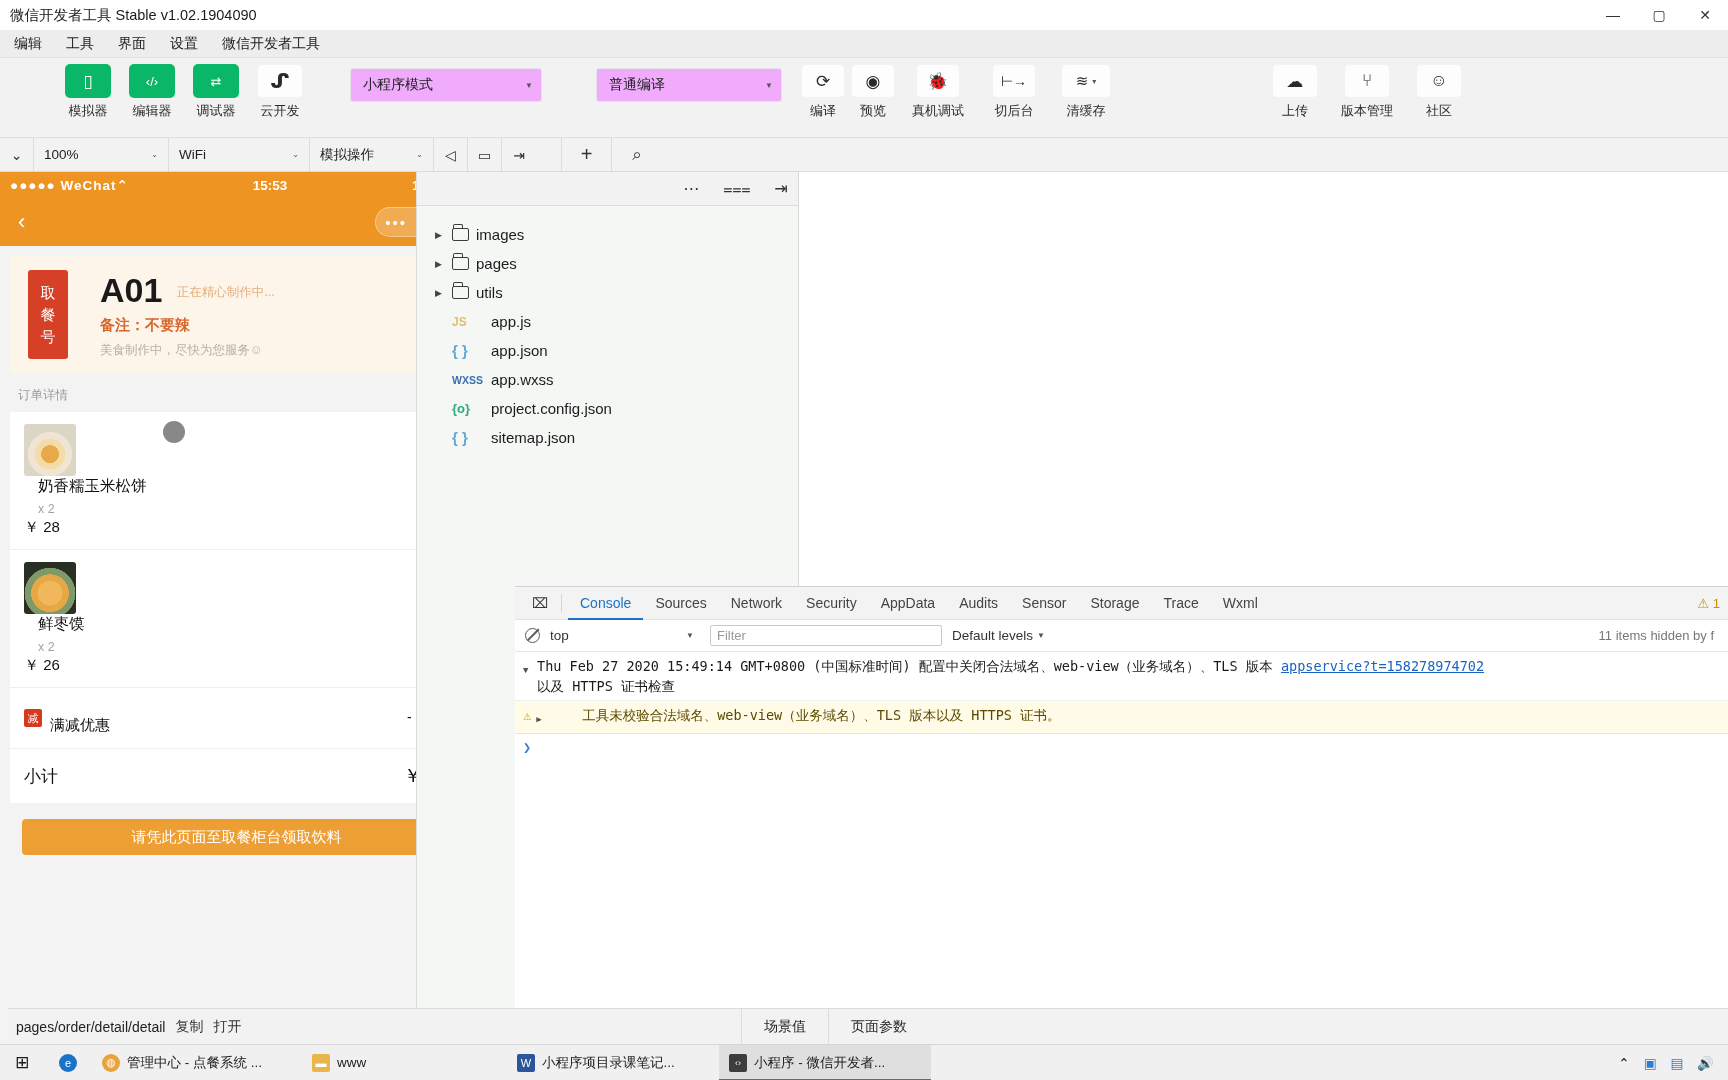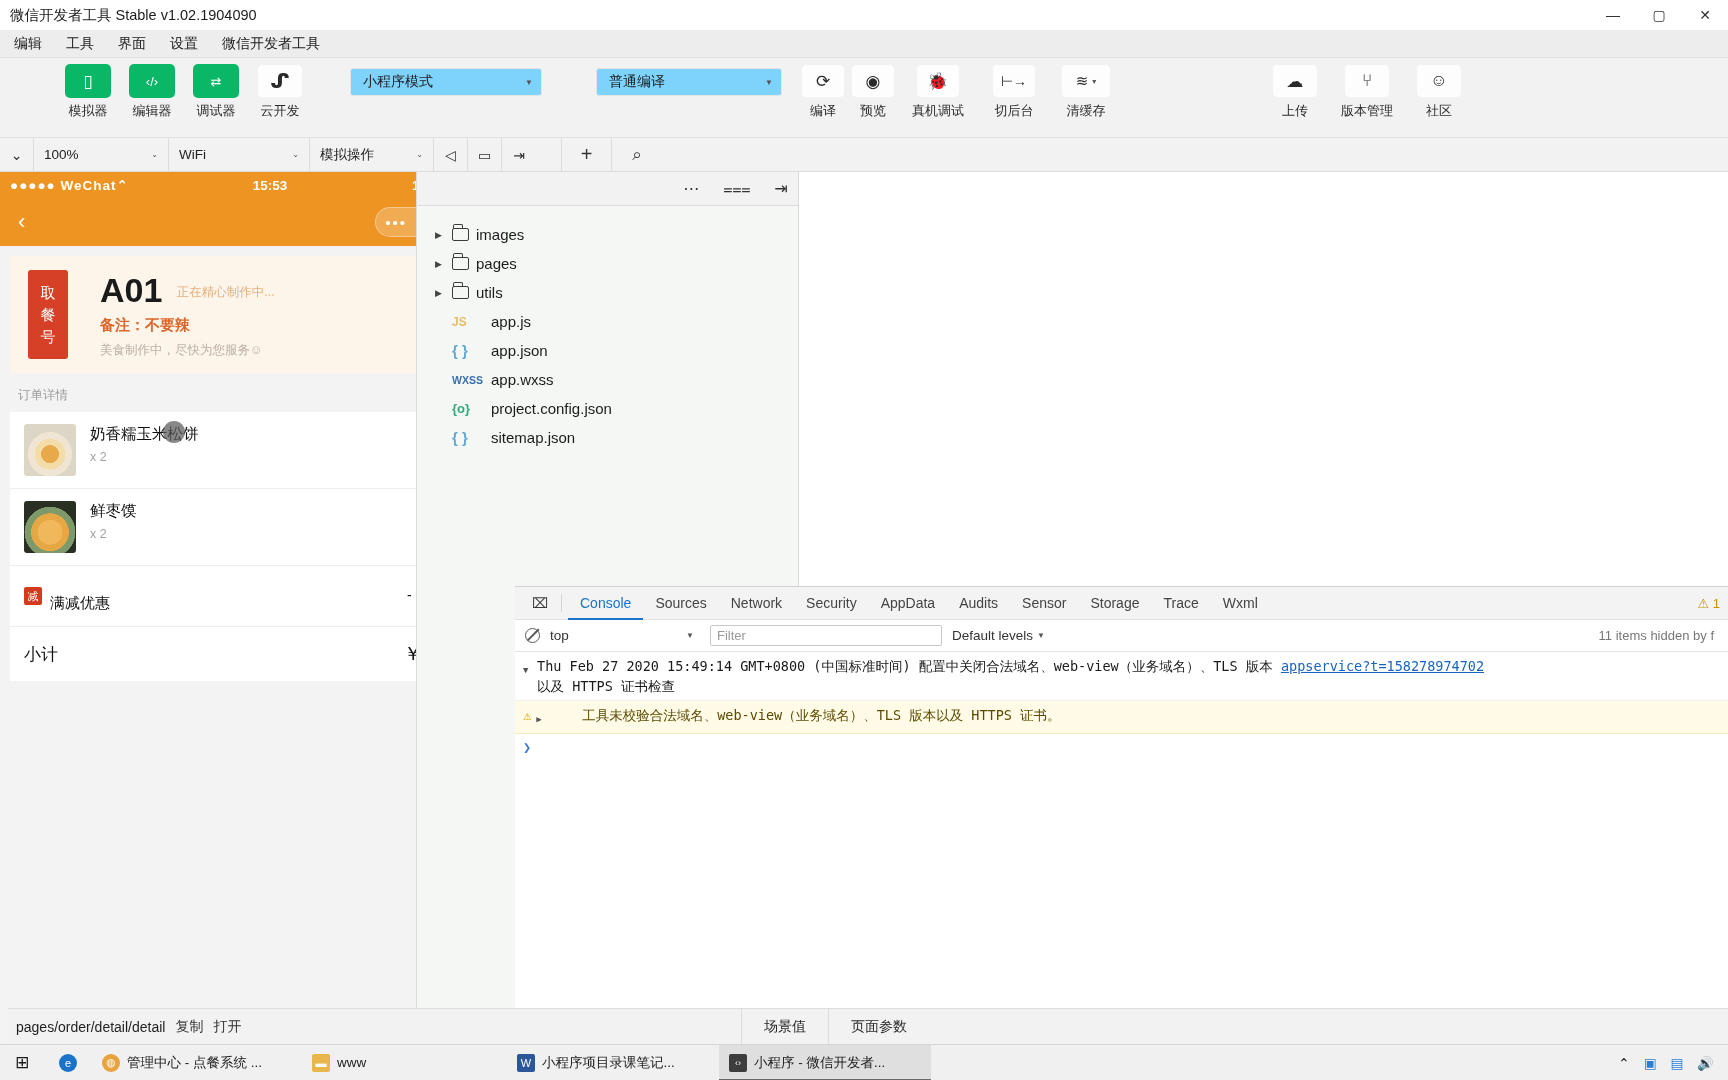--- a/index.html
+++ b/index.html
@@ -22,21 +22,21 @@
   .toolbar { height:80px; background:#f2f2f2; display:flex; align-items:flex-start;
     border-bottom:1px solid #e0e0e0; position:relative; padding-top:6px; }
   .tb-group { display:flex; align-items:flex-start; }
   .tbitem { width:64px; display:flex; flex-direction:column; align-items:center; gap:4px; }
   .tbicon { width:46px; height:34px; border-radius:5px; display:flex; align-items:center;
     justify-content:center; font-size:17px; }
   .tbicon.green { background:#0ab766; color:#fff; }
   .tbicon.plain { background:#fdfdfd; color:#2a2a2a; border:1px solid #f2f2f2; }
   .tblabel { font-size:13px; color:#2b2b2b; }
 
-  .select { height:28px; background:#7dd3fc; border:1px solid #e4e4e4; border-radius:3px;
+  .select { height:34px; background:#f0abfc; border:1px solid #e4e4e4; border-radius:3px;
     display:flex; align-items:center; justify-content:space-between; padding:0 8px 0 12px;
     font-size:14px; color:#222; }
   .caret { font-size:8px; color:#555; }
 
   
   .simbar { height:34px; background:#f2f2f2; display:flex; align-items:stretch;
     border-bottom:1px solid #dcdcdc; font-size:13.5px; }
   .simcell { display:flex; align-items:center; justify-content:space-between;
     border-right:1px solid #dcdcdc; padding:0 10px; color:#222; }
   .simcell.ic { justify-content:center; width:34px; color:#333; font-size:14px; }
@@ -72,21 +72,21 @@
     display:flex; flex-direction:column; align-items:center; justify-content:center;
     font-size:15px; line-height:22px; padding:8px 0; }
   .ordermain { flex:1; padding-left:32px; }
   .orderno { font-size:34px; font-weight:600; color:#1a1a1a; line-height:40px; }
   .ordermaking { font-size:12.5px; color:#e4b07e; margin-left:10px; vertical-align:6px; }
   .orderremark { font-size:15px; color:#d8662a; font-weight:bold; margin-top:6px; }
   .ordertip { font-size:12.5px; color:#b9b0a6; margin-top:7px; }
 
   .sectitle { font-size:12.5px; color:#9b9b9b; padding:14px 0 8px 18px; }
   .whitebox { background:#fff; margin:0 10px; }
-  .goodsrow { display:flex; align-items:flex-start; padding:12px 14px; border-top:1px solid #eee; }
+  .goodsrow { display:flex; align-items:flex-start; padding:12px 14px; border-top:1px solid #eee;flex-direction:column; }
   .goodsrow:first-child { border-top:none; }
   .thumb { width:52px; height:52px; border-radius:3px; flex:none; }
   .thumb.pancake { background:
       radial-gradient(circle at 50% 58%, #e8a94a 0 22%, #f3dca8 23% 38%, #efe5d2 39% 55%, #dcd6c6 56% 100%),
       #cfc8b8; }
   .thumb.bun { background:
       radial-gradient(circle at 50% 60%, #f0b85a 0 30%, #e6a844 31% 46%, #7f9a6a 47% 62%, #2a2f24 63% 100%),
       #2f3428; }
   .goodsinfo { flex:1; padding-left:14px; }
   .goodsname { font-size:15.5px; color:#111; }
@@ -373,20 +373,21 @@
           <div class="dval">- ￥ 10</div>
         </div>
 
         <div class="totalrow">
           <div class="totallabel">小计</div>
           <div class="totalval">￥ 44</div>
         </div>
       </div>
 
 
+      <div class="bigbtn">请凭此页面至取餐柜台领取饮料</div>
 
       <div class="cursor"></div>
     </div>
   </div>
 
   <div class="filepane">
     <div class="fileheader">
       <span class="fh-spacer"></span>
       <span>⋯</span>
       <span>⩶</span>

